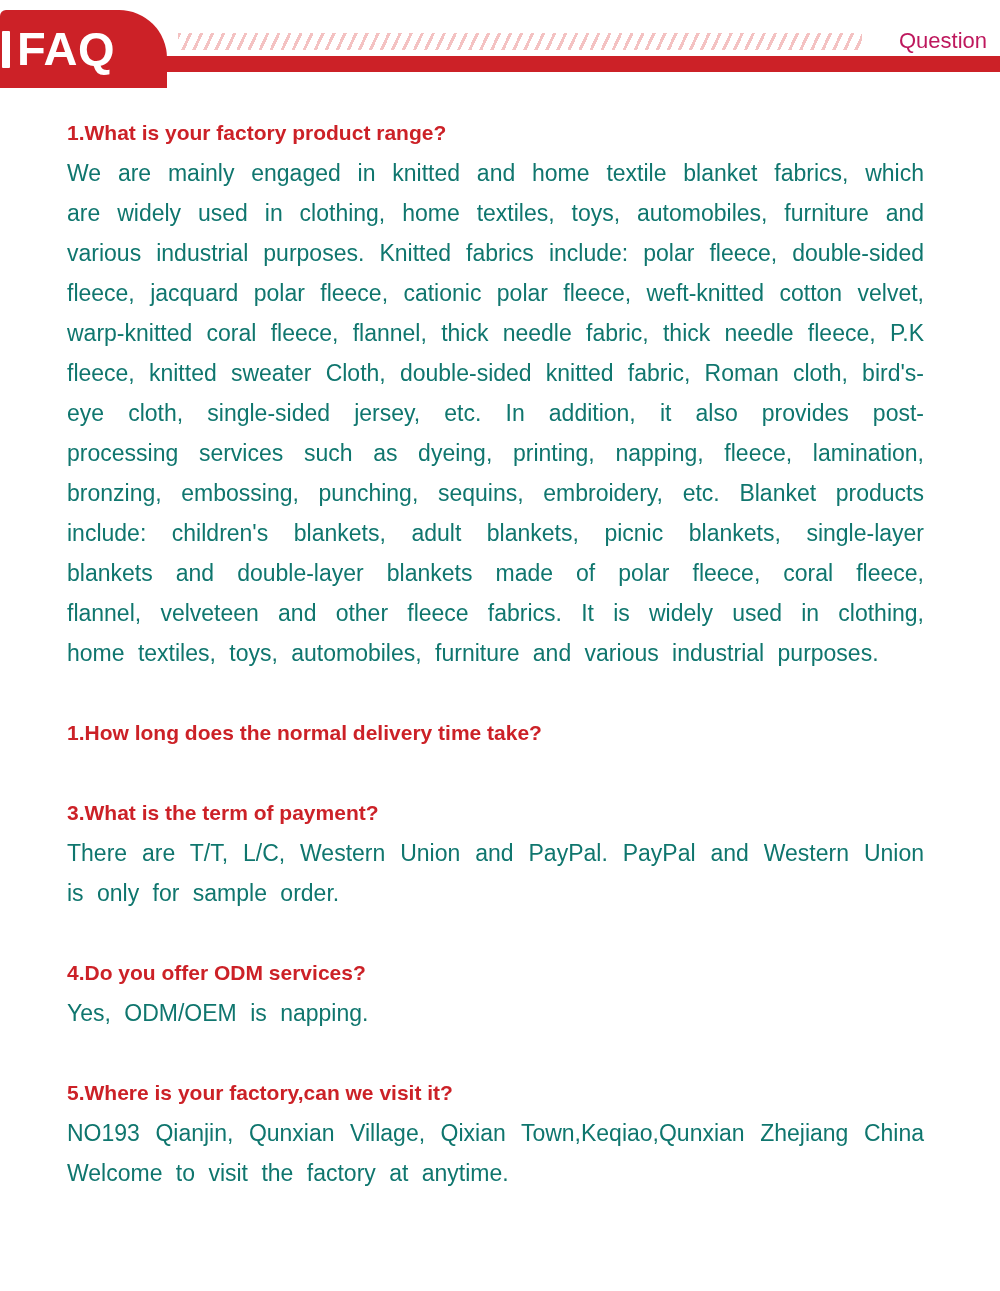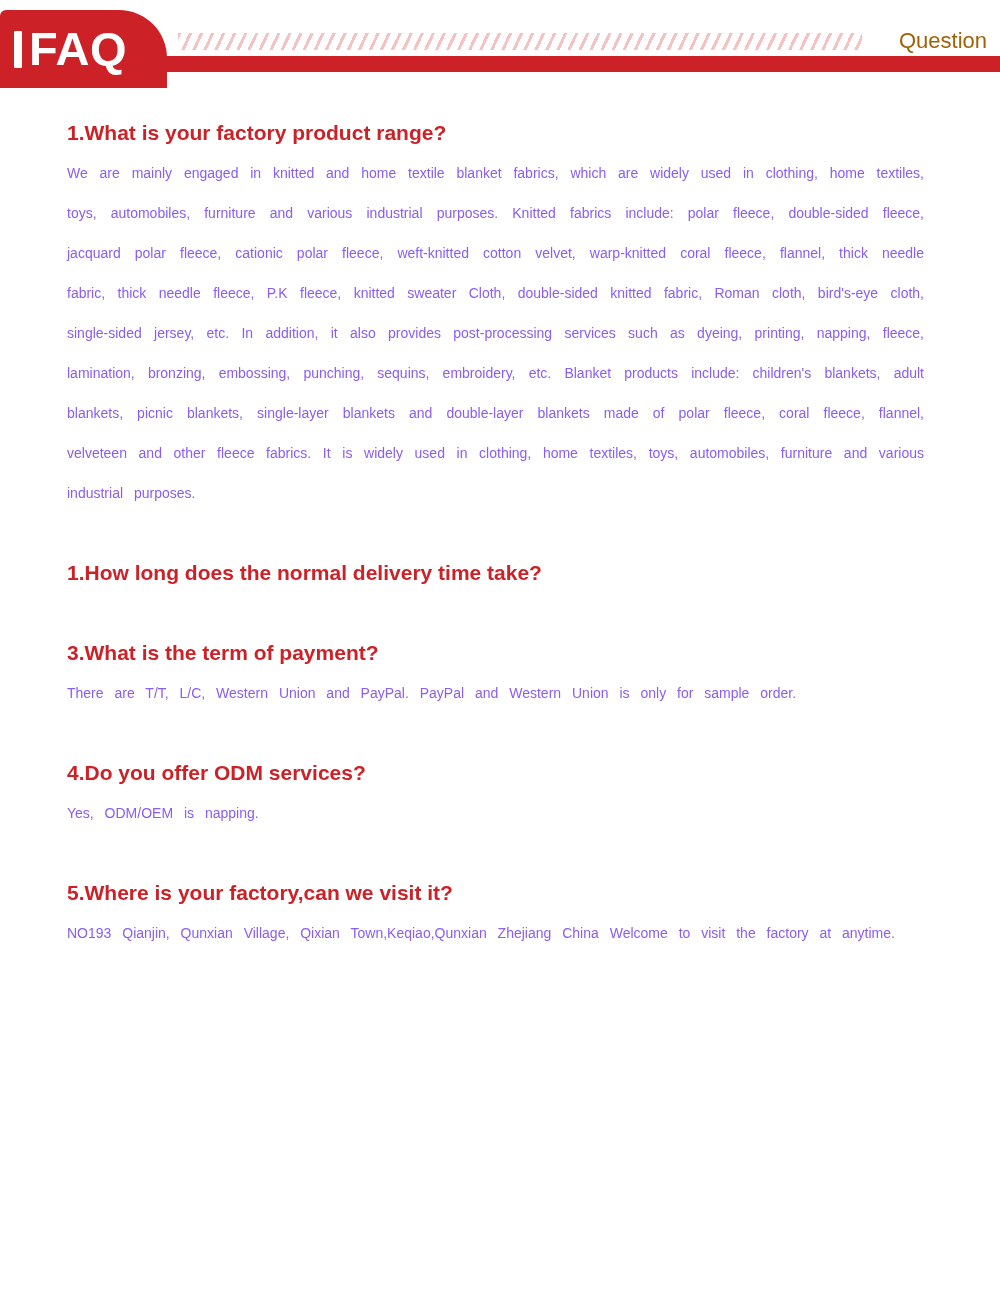--- a/index.html
+++ b/index.html
@@ -43,21 +43,21 @@
   .badge {
     position: absolute;
     left: 0;
     top: 10px;
     width: 167px;
     height: 78px;
     background: #cc2127;
     border-radius: 6px 48px 0 0;
     display: flex;
     align-items: center;
-    padding-left: 14px;
+    padding-left: 2px;
     box-sizing: border-box;
   }
   .badge-tick {
     display: inline-block;
     width: 8px;
     height: 37px;
     background: #ffffff;
     border-radius: 1px;
     margin-right: 7px;
     flex: 0 0 auto;
@@ -79,21 +79,21 @@
     background: repeating-linear-gradient(
       115deg,
       #f4c2c2 0px, #f4c2c2 3px,
       rgba(255,255,255,0) 3px, rgba(255,255,255,0) 10px
     );
   }
   .question-label {
     position: absolute;
     right: 13px;
     top: 29px;
-    color: #a16207;
+    color: #be185d;
     font-size: 22px;
     line-height: 24px;
   }
 
   
   .content {
     padding: 41px 76px 40px 67px;
   }
   .faq-item {
     margin-bottom: 40px;
@@ -103,22 +103,22 @@
   }
   .faq-q {
     margin: 0;
     color: #cc2127;
     font-size: 21px;
     font-weight: bold;
     line-height: 40px;
   }
   .faq-a {
     margin: 0;
-    color: #8b5cf6;
-    font-size: 14px;
+    color: #0f766e;
+    font-size: 23px;
     line-height: 40px;
     text-align: justify;
     word-spacing: 7px;
   }
 </style>
 </head>
 <body>
 
 <div class="page">
 

